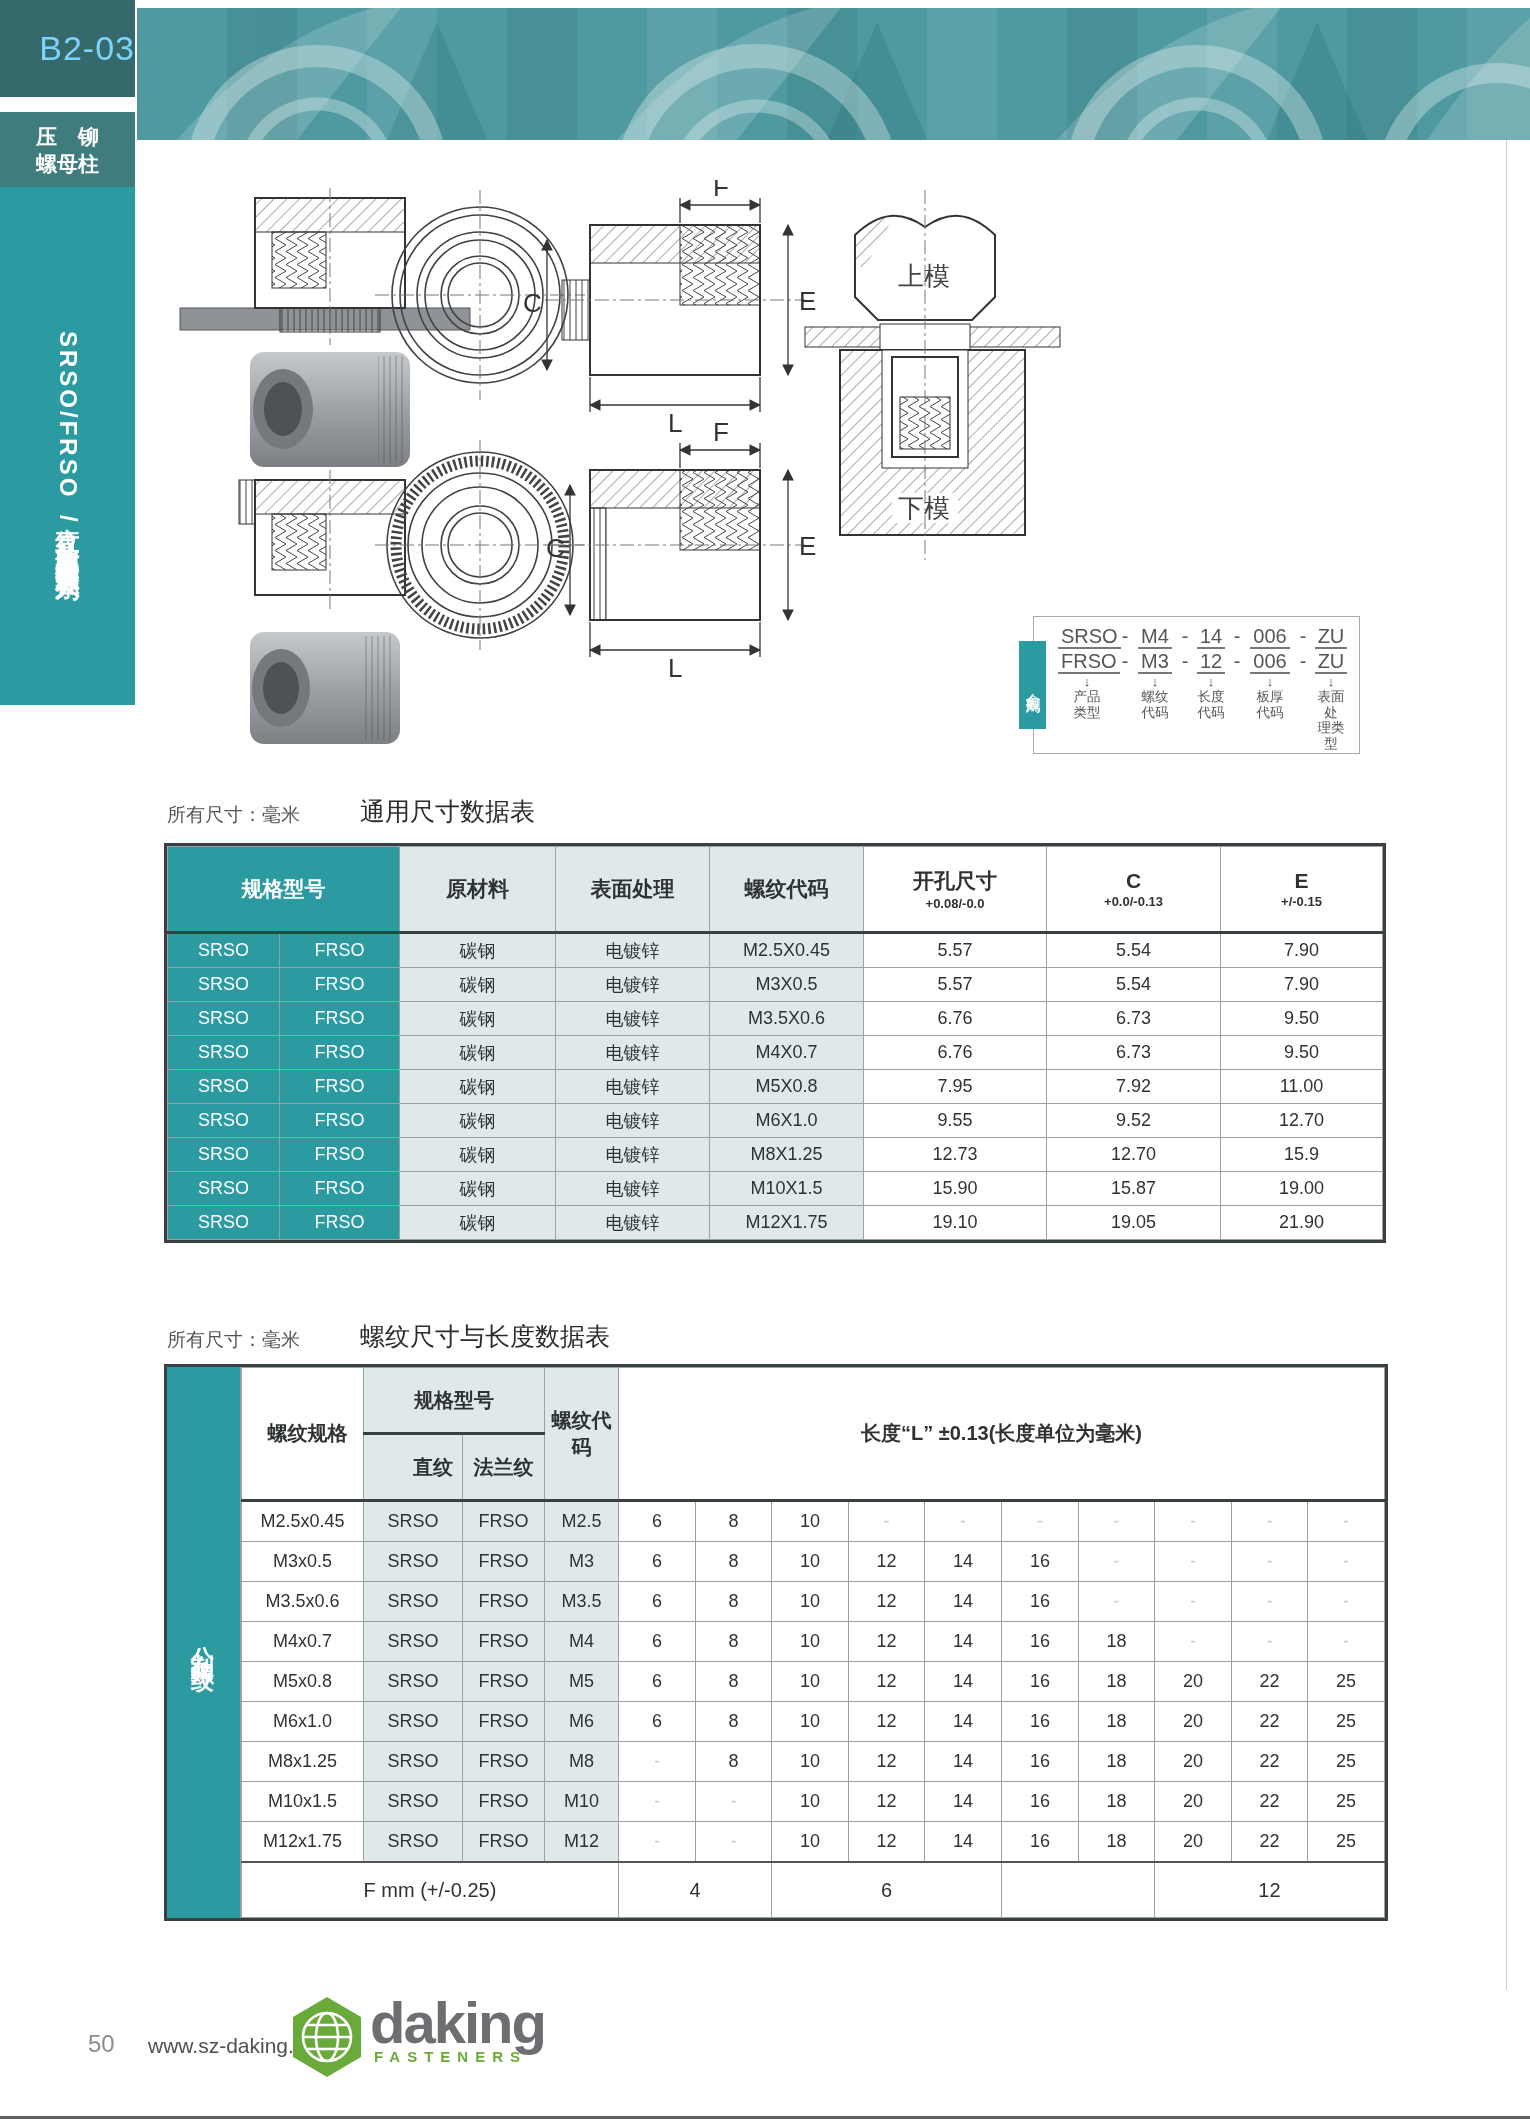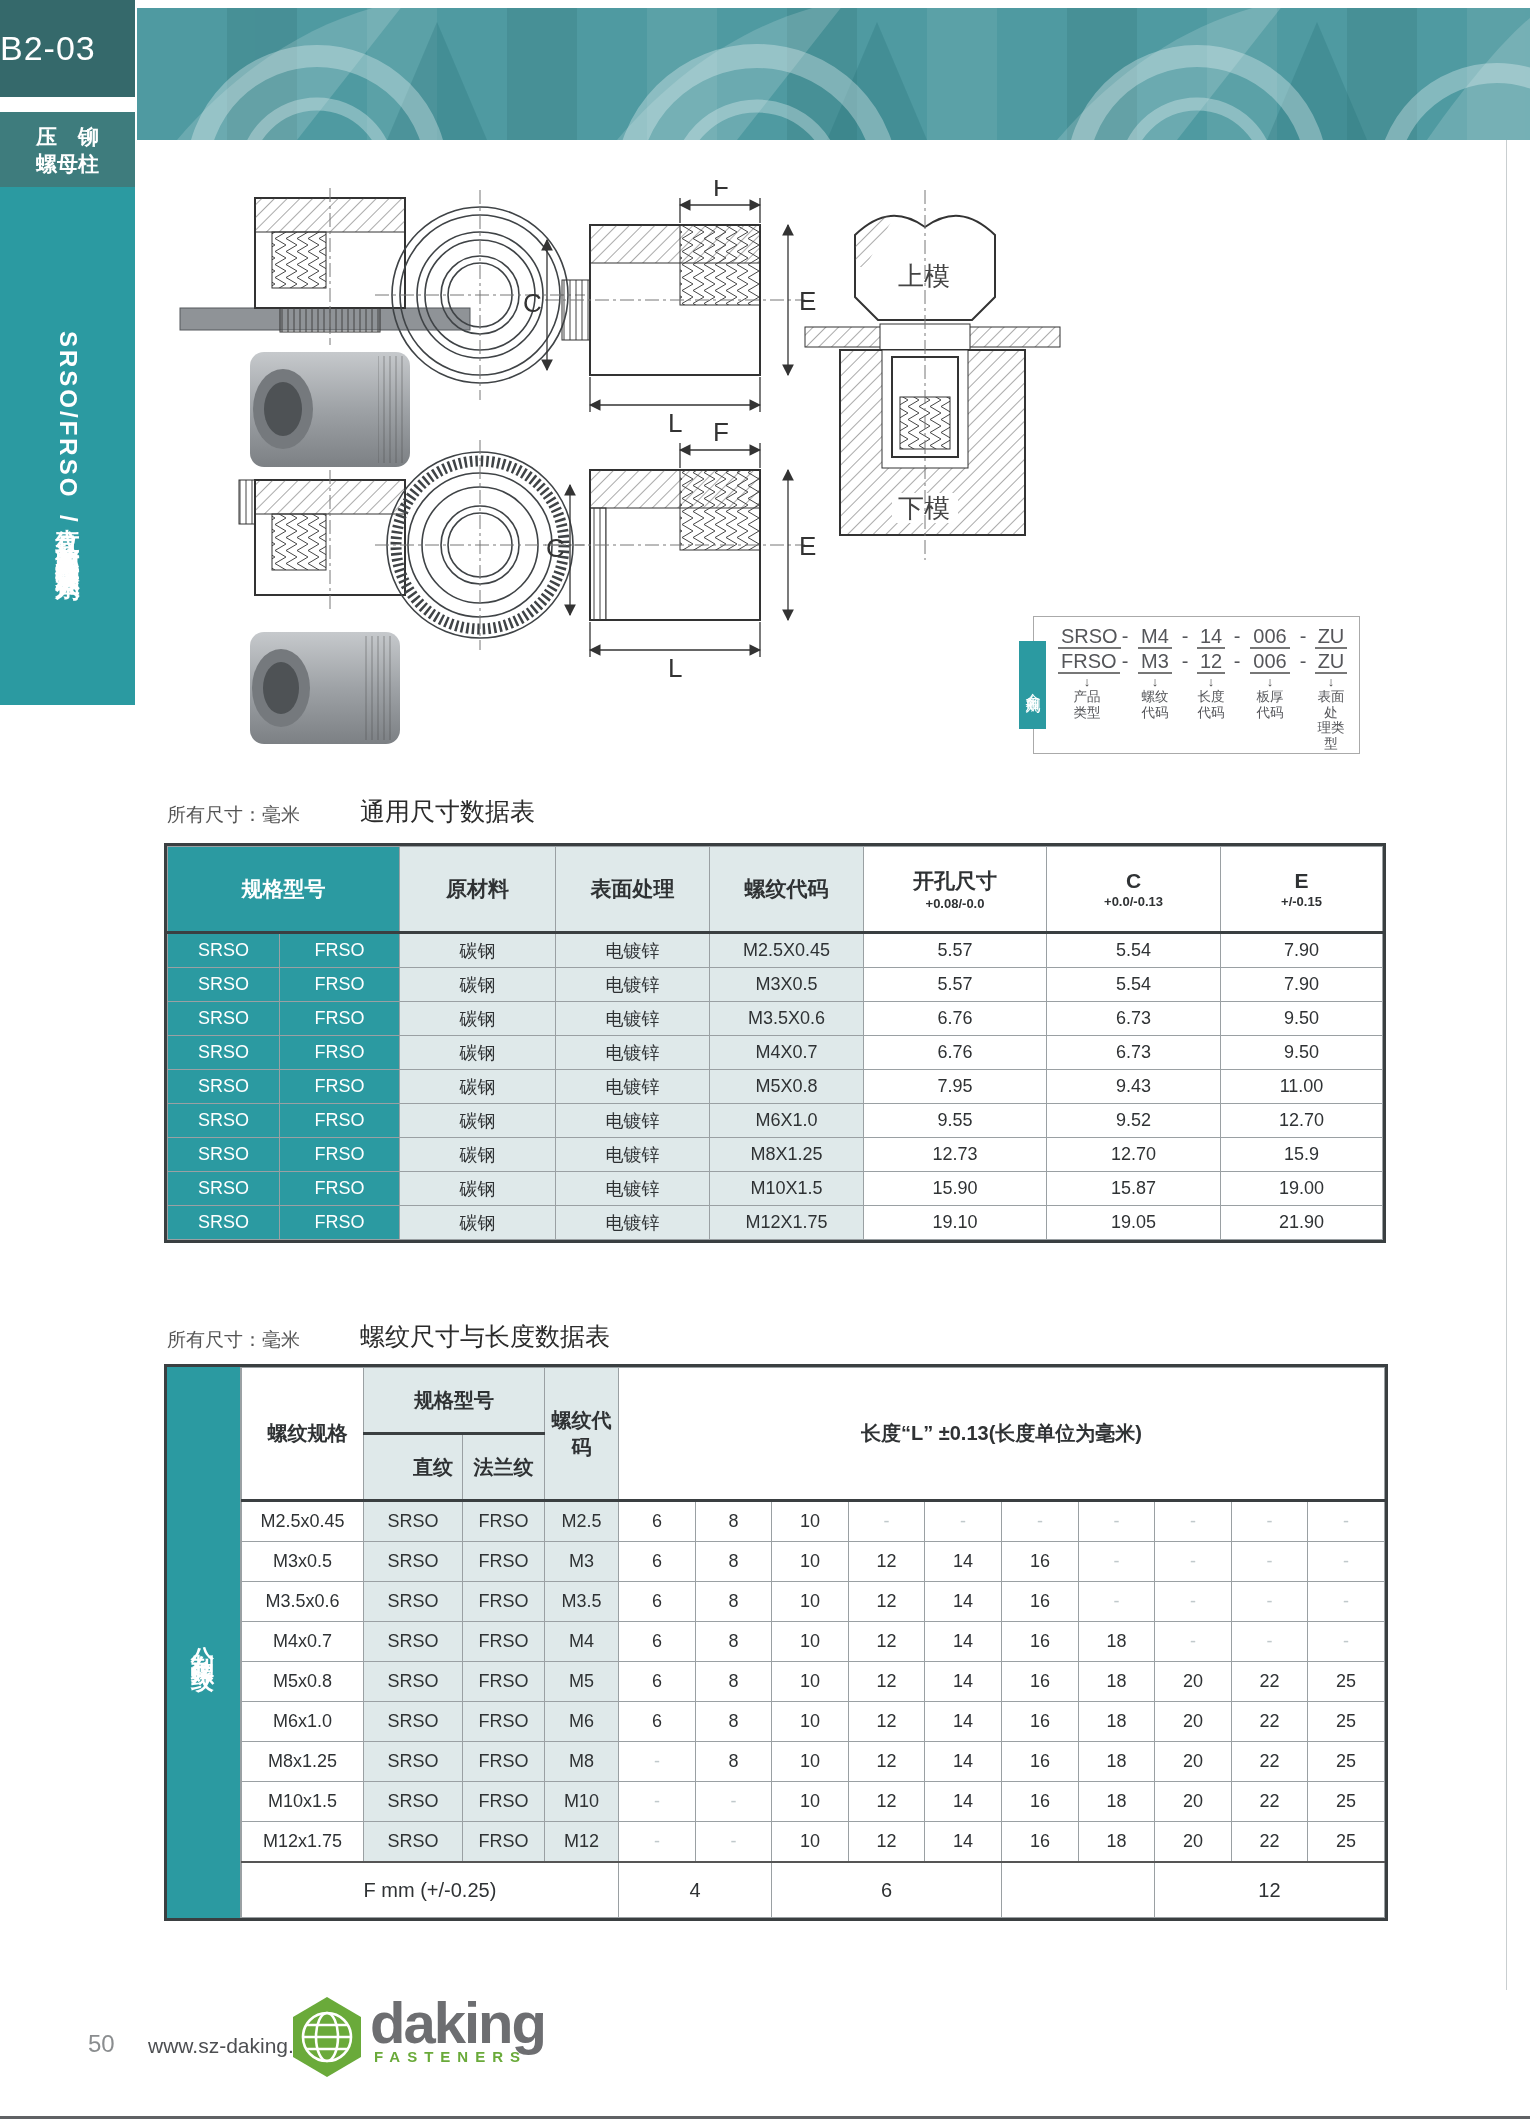--- a/index.html
+++ b/index.html
@@ -1,20 +1,20 @@
 <!DOCTYPE html>
 <html><head>
 <meta charset="utf-8">
 <style>
   html,body{margin:0;padding:0;background:#fff;}
   body{width:1530px;height:2127px;position:relative;font-family:"Liberation Sans",sans-serif;color:#333;}
   .abs{position:absolute;}
   
-  .b2box{left:0;top:8;width:135px;height:97px;background:#35696b;color:#ffffff;
-         display:flex;align-items:center;justify-content:flex-start;font-size:34px;letter-spacing:1px;}
+  .b2box{left:0;top:8;width:135px;height:97px;background:#35696b;color:#7dd3fc;
+         display:flex;align-items:center;justify-content:flex-end;font-size:34px;letter-spacing:1px;}
   .catbox{left:0;top:112px;width:135px;height:77px;background:#3e7c7d;color:#fff;
           display:flex;flex-direction:column;align-items:center;justify-content:center;
           font-size:21px;font-weight:bold;line-height:1.25;}
   .sidebar{left:0;top:187px;width:135px;height:518px;background:#2b9aa1;color:#fff;
            display:flex;align-items:center;justify-content:center;}
   .sidebar span{writing-mode:vertical-rl;font-size:24px;font-weight:bold;letter-spacing:3px;}
   .banner{left:137px;top:8px;width:1393px;height:132px;}
   
   .note{font-size:19px;color:#555;}
   .sec-title{font-size:25px;color:#2b2b2b;}
@@ -393,21 +393,21 @@
             <td>9.50</td>
           </tr>
 
           <tr>
             <td class="teal">SRSO</td>
             <td class="teal">FRSO</td>
             <td class="lt">碳钢</td>
             <td class="lt">电镀锌</td>
             <td class="lt">M5X0.8</td>
             <td>7.95</td>
-            <td>9.43</td>
+            <td>7.92</td>
             <td>11.00</td>
           </tr>
 
           <tr>
             <td class="teal">SRSO</td>
             <td class="teal">FRSO</td>
             <td class="lt">碳钢</td>
             <td class="lt">电镀锌</td>
             <td class="lt">M6X1.0</td>
             <td>9.55</td>

